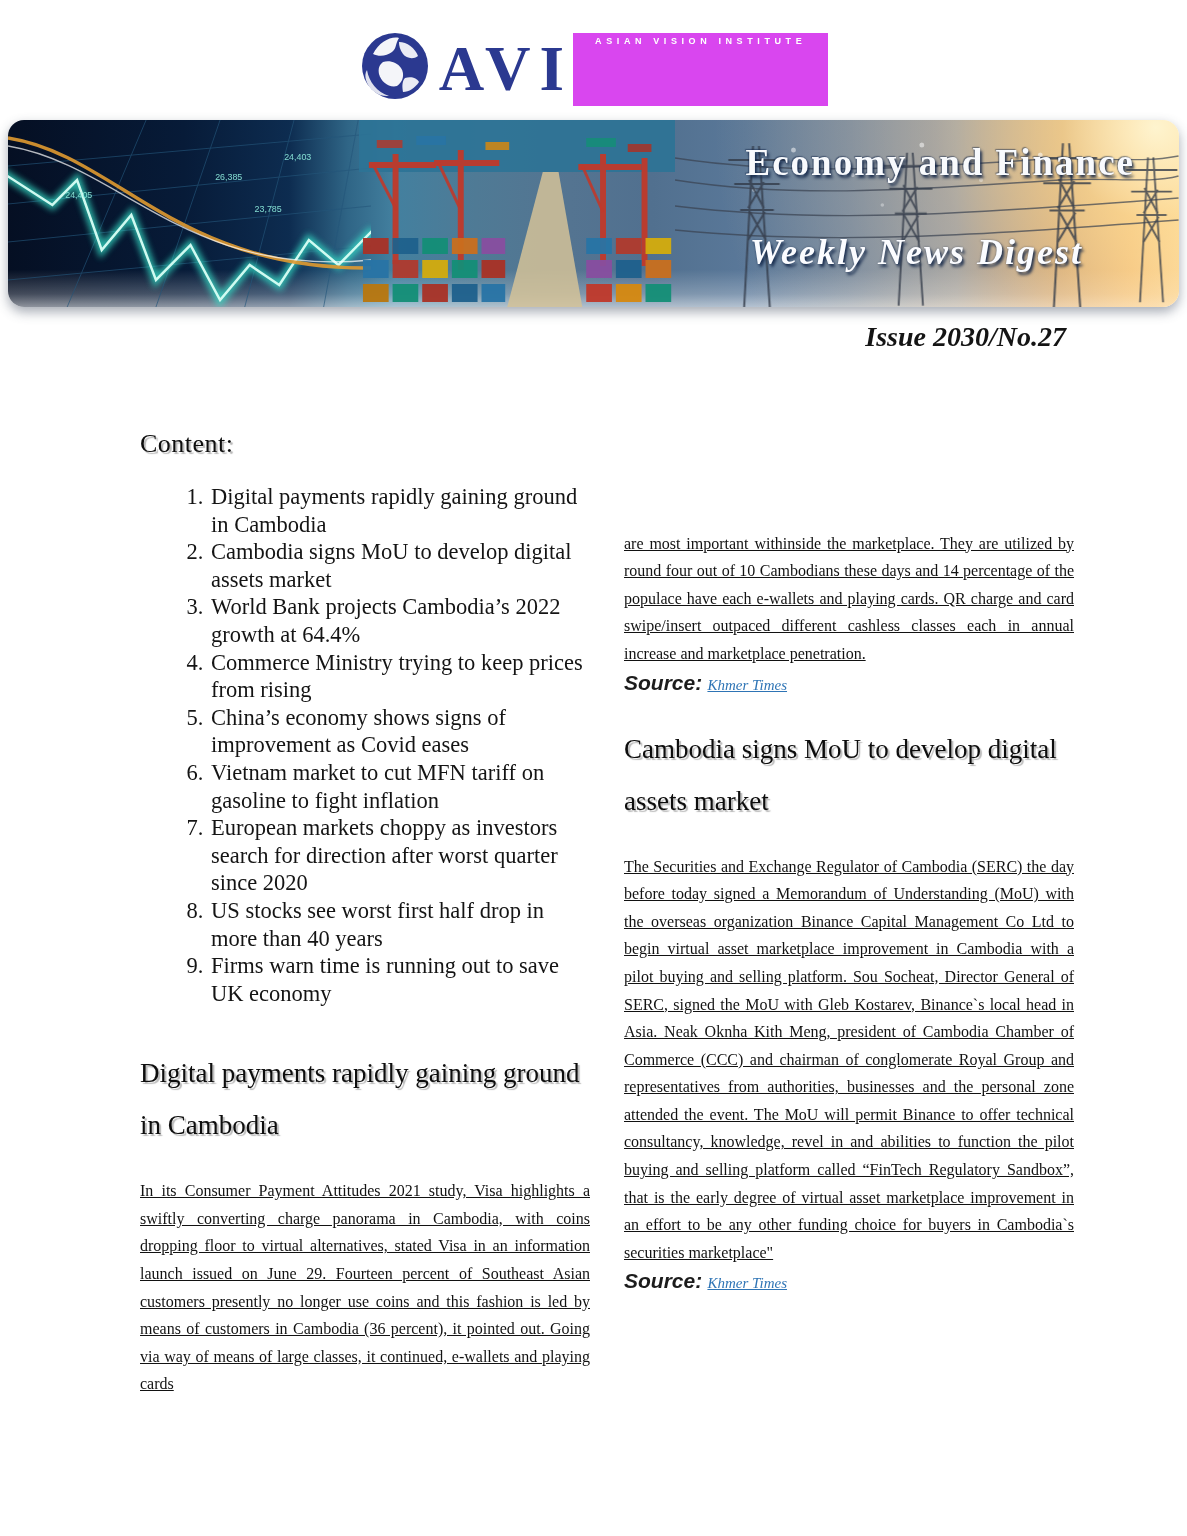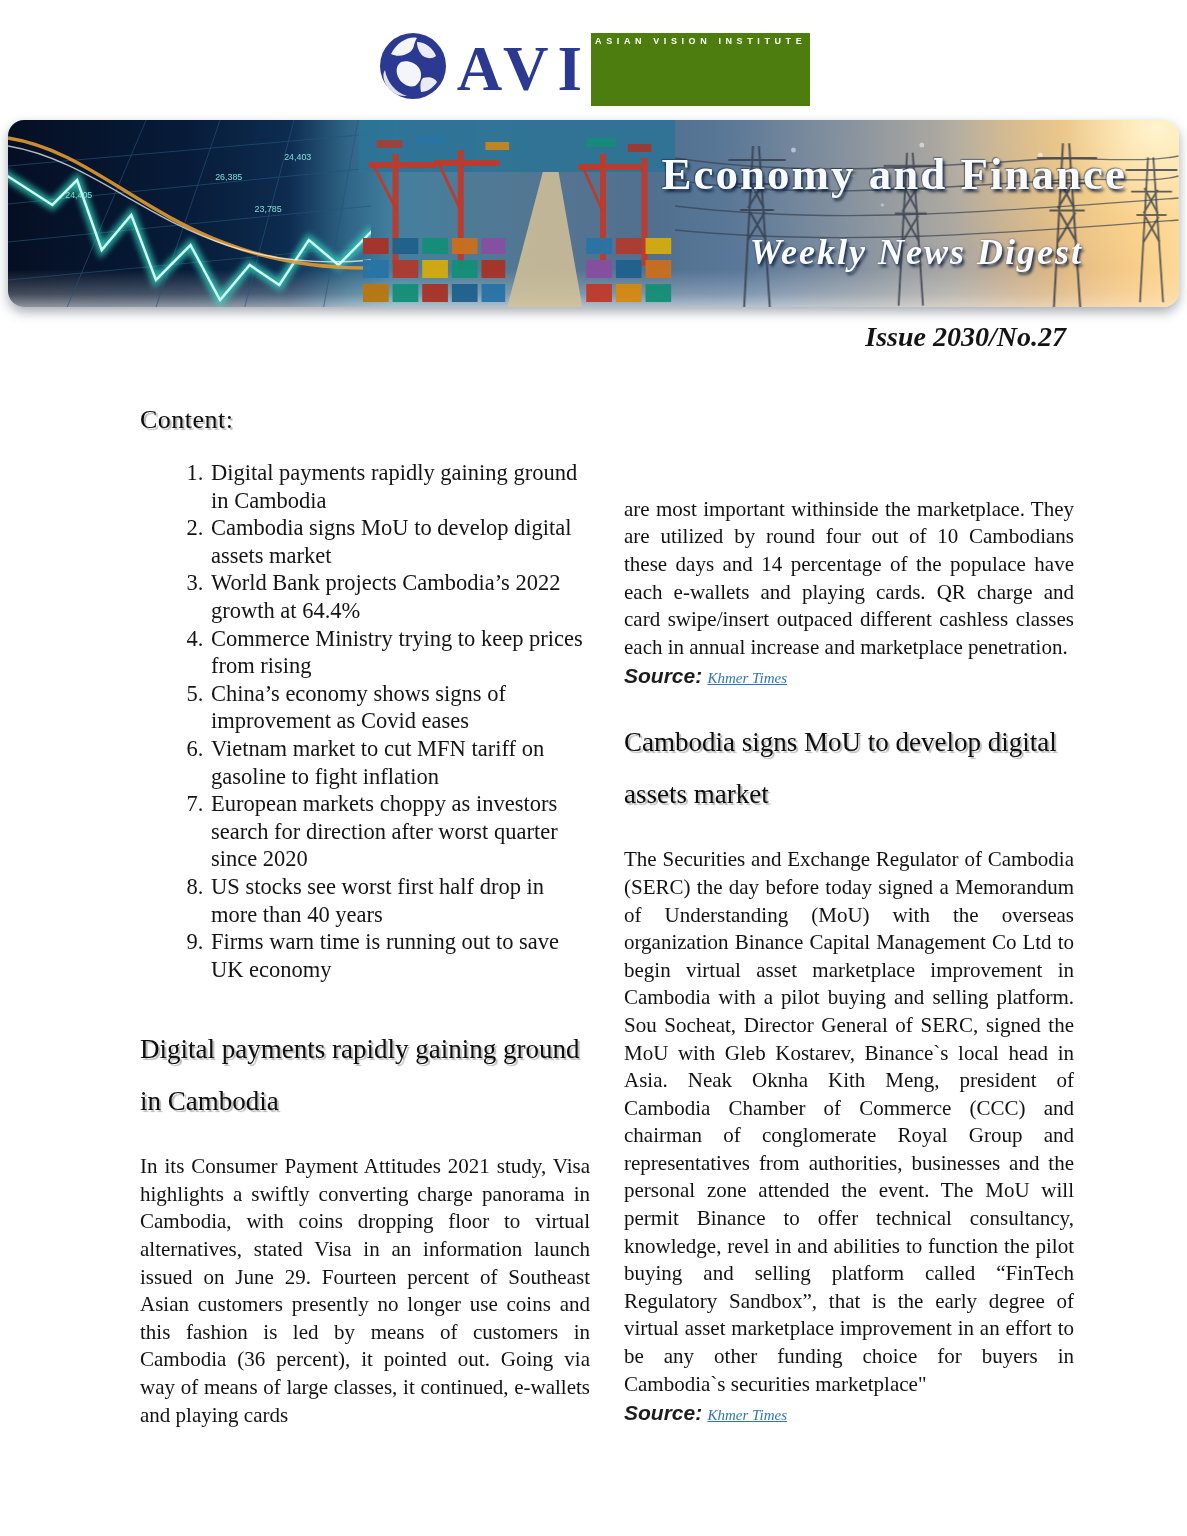--- a/index.html
+++ b/index.html
@@ -9,68 +9,68 @@
   }
   
   .logo-wrap{display:flex;justify-content:center;padding-top:30px;}
   .logo-block{display:inline-flex;flex-direction:row;align-items:stretch;}
   .logo-row{display:flex;align-items:center;gap:8px;justify-content:center;}
   .logo-acronym{
     font-size:63px;font-weight:bold;color:#2b3990;letter-spacing:9px;
     line-height:1;padding-top:2px;
   }
   .logo-bar{
-    margin-top:3px;background:#4d7c0f;color:#fff;text-align:center;
+    margin-top:3px;background:#d946ef;color:#fff;text-align:center;
     font-family:"Liberation Sans", sans-serif;font-size:9px;font-weight:bold;
-    letter-spacing:4.6px;padding:3px 4px 2px;white-space:nowrap;
+    letter-spacing:4.6px;padding:3px 22px 2px;white-space:nowrap;
   }
   
   .banner{
     position:relative;margin:14px 8px 0;height:187px;border-radius:16px;overflow:hidden;
     box-shadow:0 5px 12px rgba(60,70,90,.45);
     background:
       radial-gradient(circle at 98% 4%, rgba(255,246,210,.95) 0%, rgba(255,219,145,.65) 8%, rgba(255,200,125,.3) 19%, rgba(255,200,125,0) 38%),
       linear-gradient(180deg, rgba(255,255,255,0) 80%, rgba(255,255,255,.25) 93%, rgba(255,255,255,.55) 100%),
       linear-gradient(90deg,
         #050f23 0%, #071b38 15%, #0d2c50 24%, #2f6586 29%, #43809f 33%,
         #4f7a95 40%, #547491 48%, #51708f 55%, #5a7899 63%, #6d87a6 72%,
         #8b9cb2 81%, #c5a27e 90%, #efc184 96%, #f9daa2 100%);
   }
   .banner-panel{position:absolute;top:0;height:100%;}
   .banner-title{
-    position:absolute;top:24px;right:44px;margin:8px;
-    font-size:45px;font-weight:bold;color:#f8fafd;letter-spacing:2px;line-height:1;
+    position:absolute;top:24px;right:44px;margin:0;
+    font-size:37px;font-weight:bold;color:#f8fafd;letter-spacing:2px;line-height:1;
     text-shadow:2px 3px 3px rgba(15,35,70,.85), 0 0 2px rgba(15,35,70,.6), -1px -1px 1px rgba(15,35,70,.4);
   }
   .banner-subtitle{
     position:absolute;top:114px;right:96px;margin:0;
     font-size:36px;font-weight:bold;font-style:italic;color:#fbfcff;letter-spacing:2px;line-height:1;
     text-shadow:2px 3px 3px rgba(15,35,70,.85), 0 0 2px rgba(15,35,70,.55);
   }
   
   .issue-line{
     margin:14px 121px 0 0;text-align:right;
     font-size:28px;font-weight:bold;font-style:italic;color:#141414;
   }
   
-  .columns{display:flex;align-items:flex-end;gap:34px;margin:52px 0 0 140px;}
+  .columns{display:flex;align-items:center;gap:34px;margin:76px 0 0 140px;}
   .col{width:450px;}
   .content-label{
     margin:0 0 24px;font-size:26px;font-weight:normal;color:#0d0d0d;letter-spacing:.5px;
     text-shadow:2px 2px 1px rgba(145,145,145,.65);
   }
   ol.toc{margin:0;padding:0 0 0 69px;font-size:22.5px;line-height:27.6px;color:#141414;}
   ol.toc li{margin:0;padding-left:2px;}
   .article-title{
     margin:40px 0 0;font-size:27px;font-weight:normal;color:#0d0d0d;line-height:52px;
     text-shadow:2px 2px 1px rgba(140,140,140,.6);
   }
   .article-title.first-right{margin-top:24px;}
   .body-par{
-    margin:26px 0 0;font-size:21px;line-height:27.6px;text-align:justify;color:#121212;
+    margin:26px 0 0;font-size:16px;line-height:27.6px;text-align:justify;color:#121212;text-decoration:underline;
   }
   .body-par.continuation{margin-top:0;}
   .source-line{margin:1px 0 0;font-size:21px;line-height:28px;}
   .source-label{
     font-family:Liberation Sans, sans-serif;font-weight:bold;font-style:italic;color:#1c1c1c;
   }
   .source-link{
     font-style:italic;font-size:15px;color:#2e74b5;text-decoration:underline;cursor:pointer;
   }
 </style>

